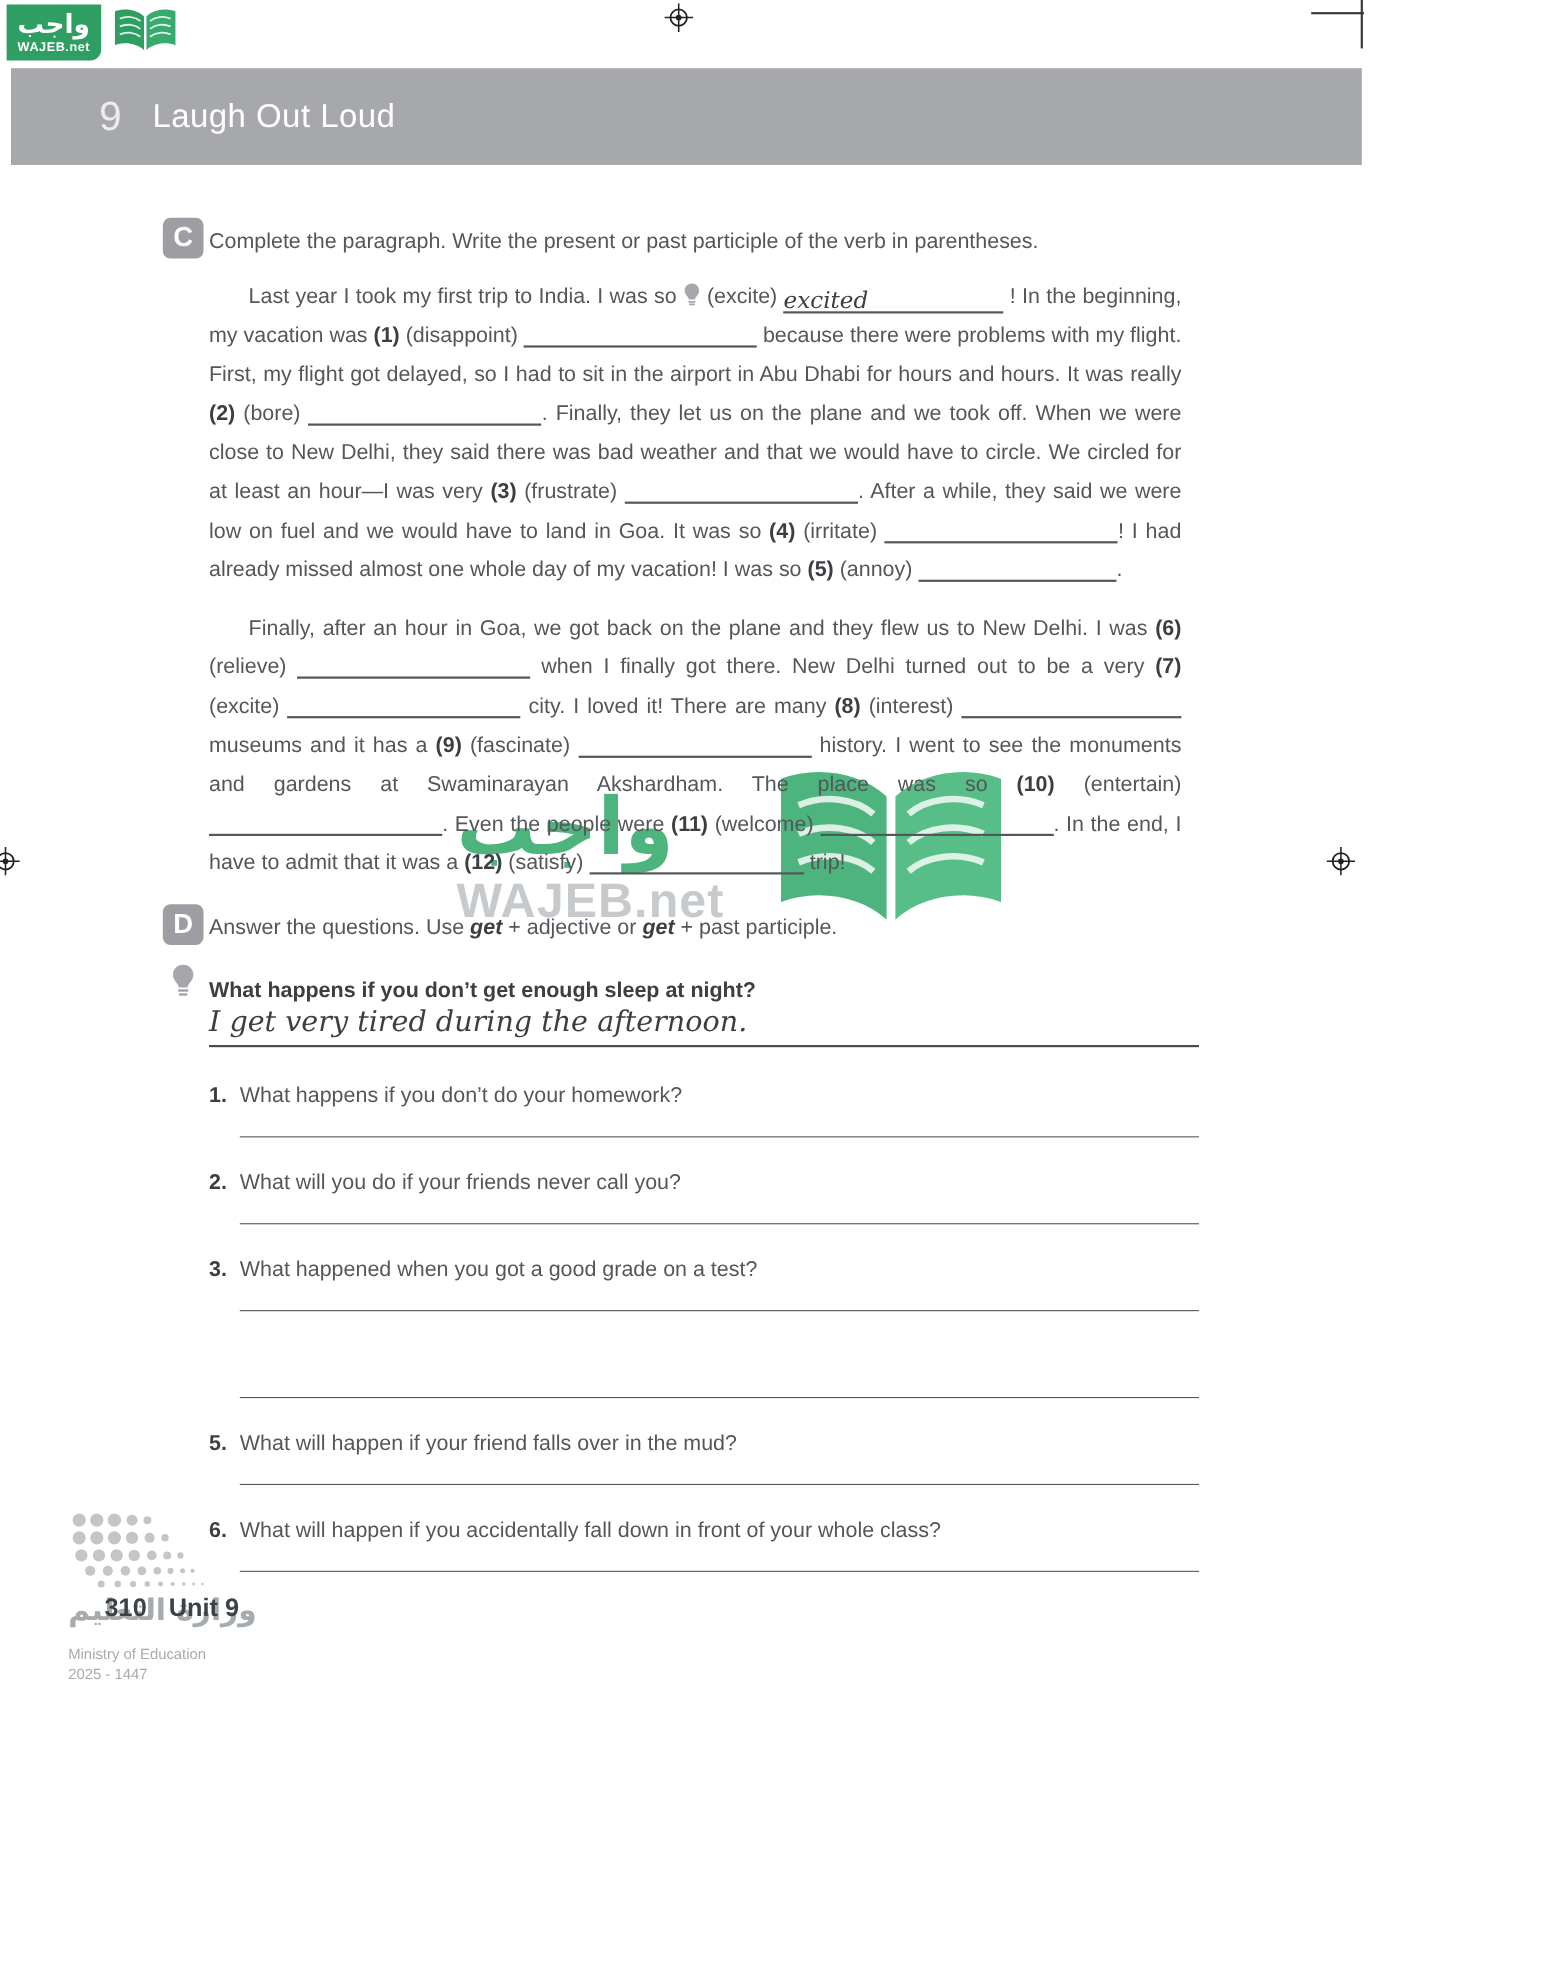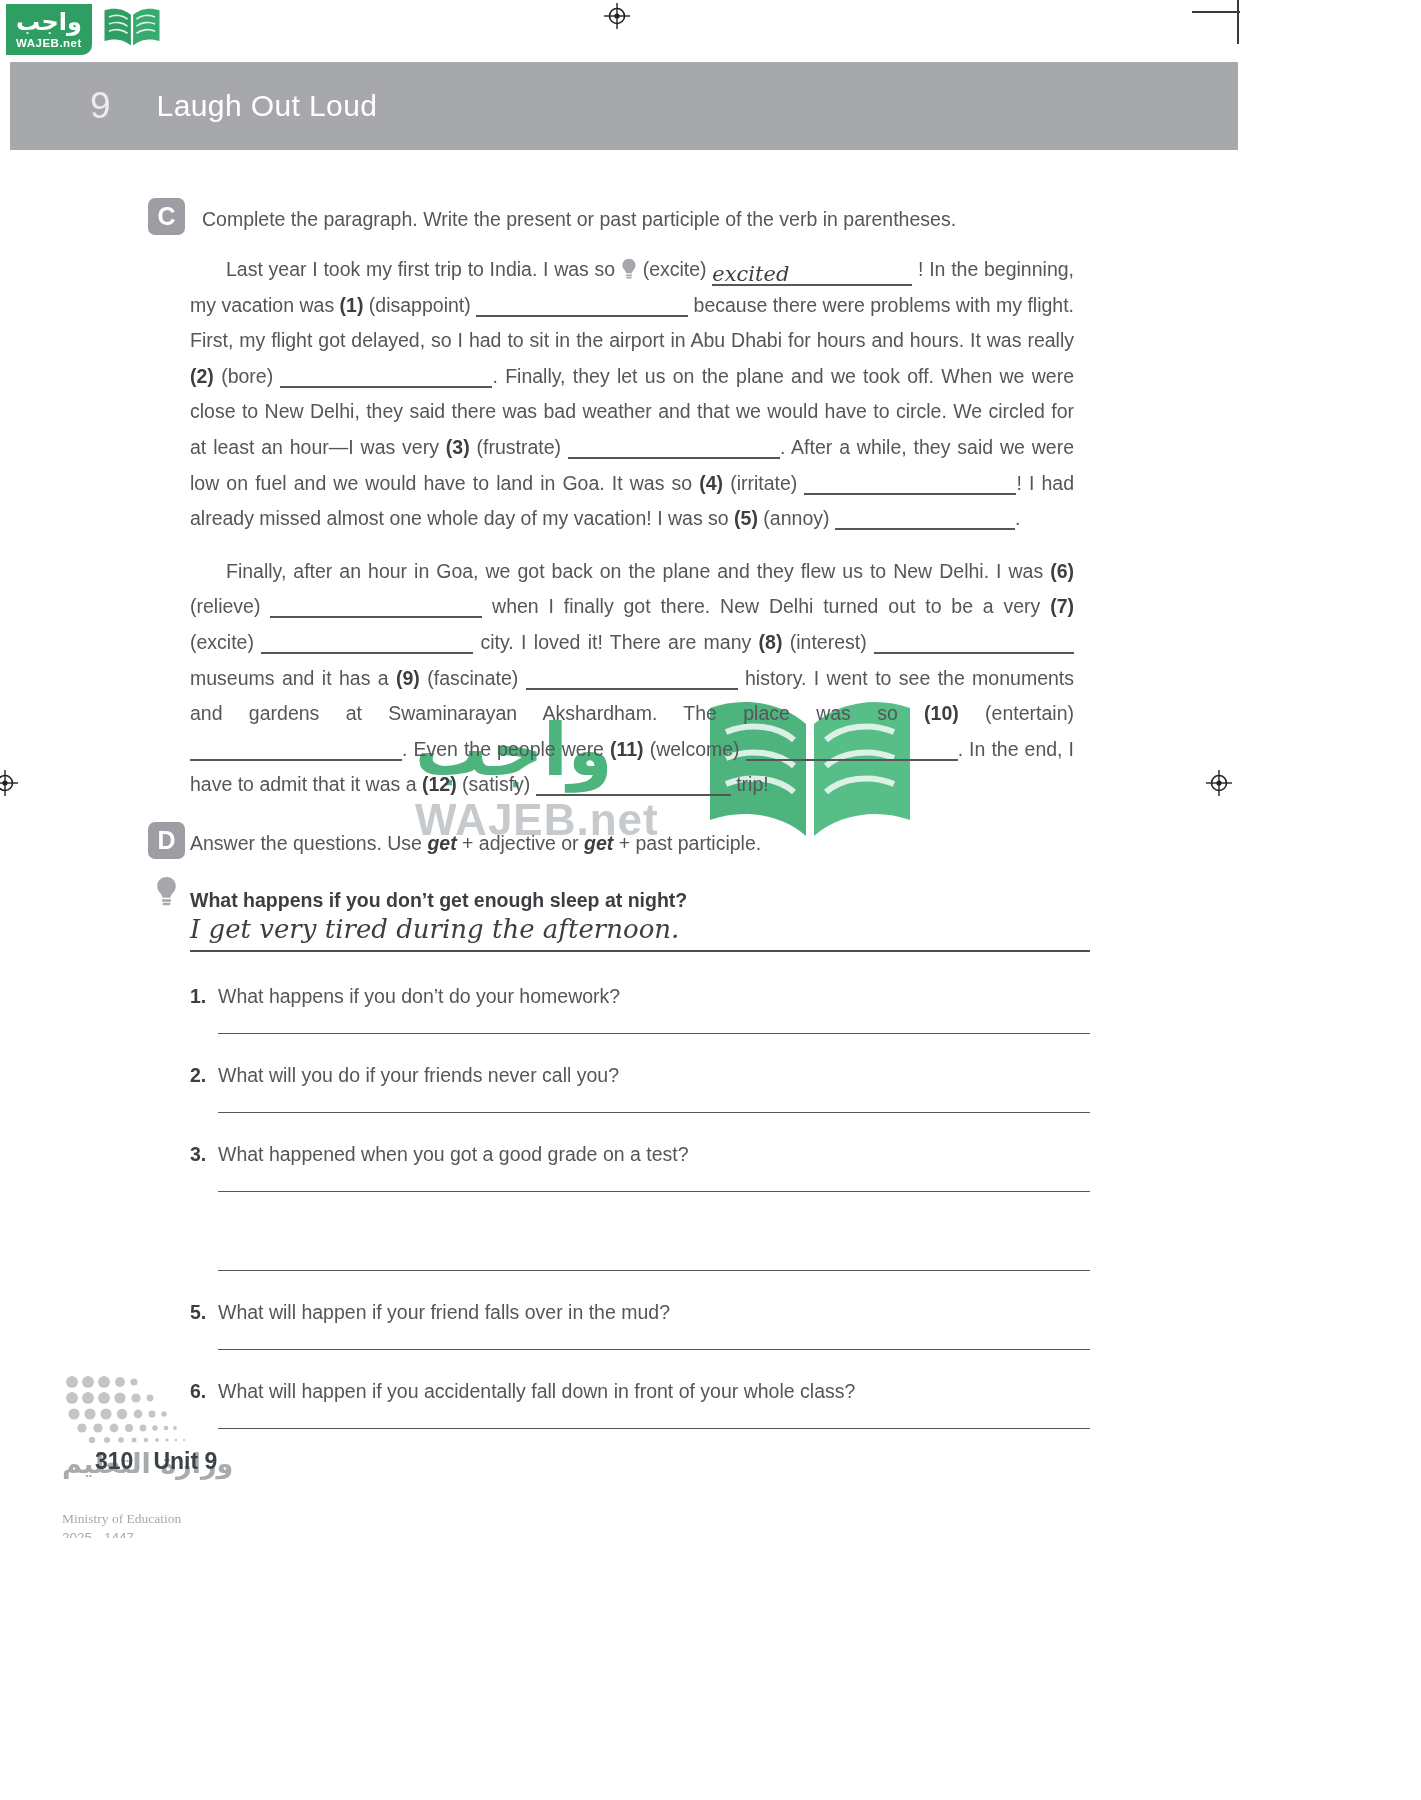--- a/index.html
+++ b/index.html
@@ -26,21 +26,21 @@
   .brand-ar { font-family:"DejaVu Sans", sans-serif; font-size:24px; font-weight:bold; line-height:1.15; }
   .brand-en { font-size:11.5px; font-weight:bold; letter-spacing:.5px; }
   .brand-book svg { width:66px; height:50px; }
 
   
   .header-band {
     position:absolute; left:10px; top:62px; width:1228px; height:88px;
     background:#a7a8ac; display:flex; align-items:center; z-index:1;
   }
   .unit-num { margin-left:80px; font-size:37px; color:rgba(255,255,255,.78); font-weight:500; }
-  .unit-title { margin-left:46px; font-size:30px; color:#ffffff; font-weight:500; letter-spacing:.4px; }
+  .unit-title { margin-left:28px; font-size:30px; color:#ffffff; font-weight:500; letter-spacing:.4px; }
 
   
   .watermark { position:absolute; left:415px; top:692px; display:flex; align-items:center; gap:26px; z-index:0; opacity:.92; }
   .wm-ar { font-family:"DejaVu Sans", sans-serif; font-size:72px; font-weight:bold; color:#3fae73; line-height:1.1; }
   .wm-en { font-size:44px; font-weight:bold; color:#c3c6c9; letter-spacing:1px; margin-top:4px; }
   .wm-book svg { width:250px; height:168px; }
 
   
   .ex-letter {
     position:absolute; left:148px; width:37px; height:37px; background:#9d9ea3;
@@ -75,21 +75,21 @@
   
   .q-list { position:absolute; left:190px; top:985px; width:900px; z-index:2; }
   .q-item { position:relative; height:79px; }
   .q-text { font-size:19.5px; color:#55565a; }
   .q-num { display:inline-block; width:28px; color:#3d3e42; }
   .q-line { position:absolute; left:28px; right:0; top:48px; border-bottom:1.6px solid #55565a; }
 
   
   .ministry { position:absolute; left:62px; top:1372px; z-index:1; color:#a6abae; }
   .ministry-ar { font-family:"DejaVu Sans", sans-serif; font-size:27px; font-weight:bold; color:#a6abae; margin-top:-6px; }
-  .ministry-en { font-size:13.5px; margin-top:32px;font-family:Liberation Serif, serif; }
+  .ministry-en { font-size:13.5px; margin-top:16px; }
   .ministry-years { font-size:13.5px; margin-top:3px; }
   .page-unit { position:absolute; left:95px; top:1448px; font-size:23px; font-weight:bold; color:#3c4144; z-index:2; }
   .page-unit .num { margin-right:20px; }
 
   .print-line { position:absolute; left:48px; top:1742px; width:1326px; height:1px; background:#3c3c3e; z-index:3; }
   .print-left { position:absolute; left:55px; top:1754px; font-size:13.5px; color:#3c3c3e; z-index:3; }
   .print-right { position:absolute; right:45px; top:1754px; font-size:13.5px; color:#000000; z-index:3; }
 </style>
 </head>
 <body>
@@ -170,21 +170,21 @@
         <path d="M18 46 C30 41 44 43 52 50" stroke="#ffffff" stroke-width="3" fill="none" opacity="0.8"></path>
         <path d="M102 20 C90 15 76 17 68 24" stroke="#ffffff" stroke-width="3" fill="none" opacity="0.8"></path>
         <path d="M102 33 C90 28 76 30 68 37" stroke="#ffffff" stroke-width="3" fill="none" opacity="0.8"></path>
         <path d="M102 46 C90 41 76 43 68 50" stroke="#ffffff" stroke-width="3" fill="none" opacity="0.8"></path>
         <path d="M60 15 L60 71" stroke="#ffffff" stroke-width="3"></path>
       </svg>
     </span>
   </div>
 
   <div class="ex-letter" style="top:198px;">C</div>
-  <div class="ex-instr" style="top:208px;margin-left:12px;">Complete the paragraph. Write the present or past participle of the verb in parentheses.</div>
+  <div class="ex-instr" style="top:208px;">Complete the paragraph. Write the present or past participle of the verb in parentheses.</div>
 
   <div class="para-wrap">
     <p class="para">Last year I took my first trip to India. I was so <span class="inline-bulb"><svg viewBox="0 0 22 30">
             <path d="M11 1C5.7 1 2 5 2 9.8c0 3.1 1.6 5.2 3.1 7 1 1.2 1.9 2.6 2.1 4.2h7.6c.2-1.6 1.1-3 2.1-4.2 1.5-1.8 3.1-3.9 3.1-7C20 5 16.3 1 11 1z" fill="#a6a7ab"></path>
             <rect x="6.4" y="22.6" width="9.2" height="2.2" rx="1.1" fill="#a6a7ab"></rect>
             <rect x="7.2" y="26" width="7.6" height="2.2" rx="1.1" fill="#a6a7ab"></rect>
           </svg></span> (excite) <span class="blank" style="width: 200px;"><span class="hand">excited</span></span> ! In the beginning, my vacation was <b class="num">(1)</b> (disappoint) <span class="blank" style="width: 212px;"></span> because there were problems with my flight. First, my flight got delayed, so I had to sit in the airport in Abu Dhabi for hours and hours. It was really <b class="num">(2)</b> (bore) <span class="blank" style="width: 212px;"></span>. Finally, they let us on the plane and we took off. When we were close to New Delhi, they said there was bad weather and that we would have to circle. We circled for at least an hour—I was very <b class="num">(3)</b> (frustrate) <span class="blank" style="width: 212px;"></span>. After a while, they said we were low on fuel and we would have to land in Goa. It was so <b class="num">(4)</b> (irritate) <span class="blank" style="width: 212px;"></span>! I had already missed almost one whole day of my vacation! I was so <b class="num">(5)</b> (annoy) <span class="blank" style="width: 180px;"></span>.</p>
     <p class="para">Finally, after an hour in Goa, we got back on the plane and they flew us to New Delhi. I was <b class="num">(6)</b> (relieve) <span class="blank" style="width: 212px;"></span> when I finally got there. New Delhi turned out to be a very <b class="num">(7)</b> (excite) <span class="blank" style="width: 212px;"></span> city. I loved it! There are many <b class="num">(8)</b> (interest) <span class="blank" style="width: 200px;"></span> museums and it has a <b class="num">(9)</b> (fascinate) <span class="blank" style="width: 212px;"></span> history. I went to see the monuments and gardens at Swaminarayan Akshardham. The place was so <b class="num">(10)</b> (entertain) <span class="blank" style="width: 212px;"></span>. Even the people were <b class="num">(11)</b> (welcome) <span class="blank" style="width: 212px;"></span>. In the end, I have to admit that it was a <b class="num">(12)</b> (satisfy) <span class="blank" style="width: 195px;"></span> trip!</p>
   </div>
 

